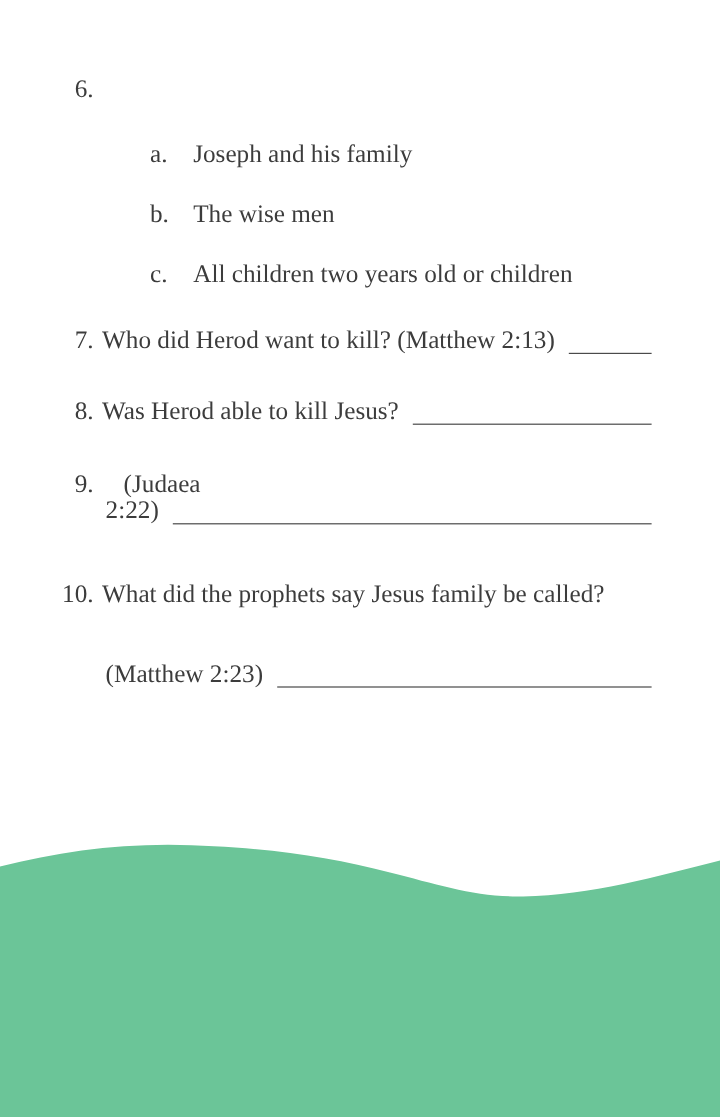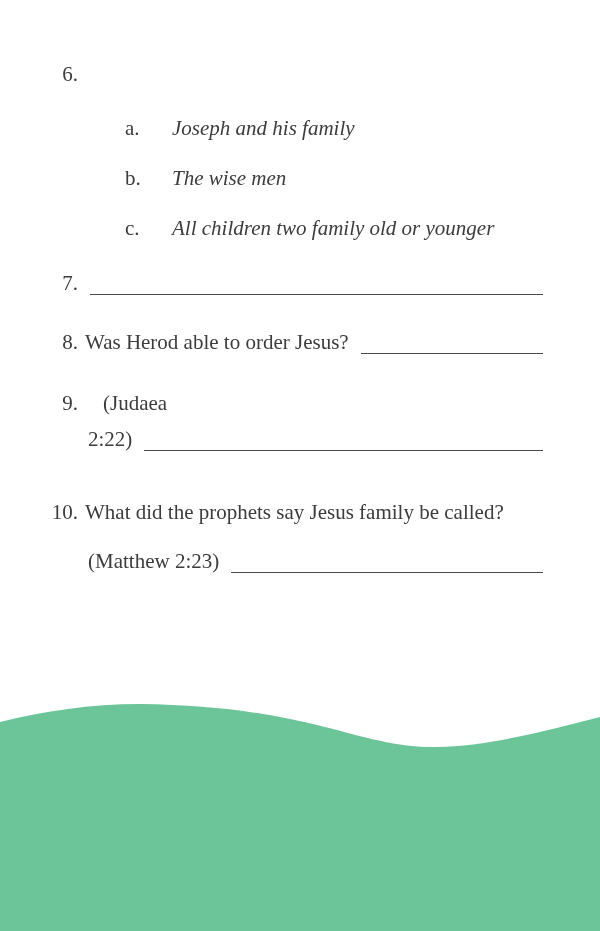--- a/index.html
+++ b/index.html
@@ -34,22 +34,21 @@
   }
   .qtext {
     margin-left: 7px;
   }
   .letter {
     flex: none;
     margin-left: 85px;
     width: 35px;
   }
   .opt-text {
-    margin-left: 12px;
-    font-style: italic;
+    margin-left: 1px;
   }
   .cont-text {
     margin-left: 48px;
   }
   .gap25 {
     flex: none;
     width: 25px;
   }
   .blank {
     flex: 1 1 auto;
@@ -86,45 +85,46 @@
     <span class="opt-text">Joseph and his family</span>
   </div>
 
   <div class="line" style="top:165px">
     <span class="letter">b.</span>
     <span class="opt-text">The wise men</span>
   </div>
 
   <div class="line" style="top:215px">
     <span class="letter">c.</span>
-    <span class="opt-text">All children two family old or younger</span>
+    <span class="opt-text">All children two years old or children</span>
   </div>
 
   <div class="line" style="top:270px">
     <span class="num">7.</span>
+    <span class="qtext">Who did Herod want to kill? (Matthew 2:13)</span>
     <span class="blank"></span>
   </div>
 
   <div class="line" style="top:329px">
     <span class="num">8.</span>
-    <span class="qtext">Was Herod able to order Jesus?</span>
+    <span class="qtext">Was Herod able to kill Jesus?</span>
     <span class="blank"></span>
   </div>
 
   <div class="line" style="top:390px">
     <span class="num">9.</span>
     <span class="gap25"></span>
     <span>(Judaea</span>
   </div>
-  <div class="line" style="top:426px">
+  <div class="line" style="top:412px">
     <span class="cont-text">2:22)</span>
     <span class="blank"></span>
   </div>
 
-  <div class="line" style="top:499px">
+  <div class="line" style="top:482px">
     <span class="num">10.</span>
     <span class="qtext">What did the prophets say Jesus family be called?</span>
   </div>
   <div class="line" style="top:548px">
     <span class="cont-text">(Matthew 2:23)</span>
     <span class="blank"></span>
   </div>
 
   <div class="wave-wrap">
     <svg viewBox="0 0 600 251" preserveAspectRatio="none">

